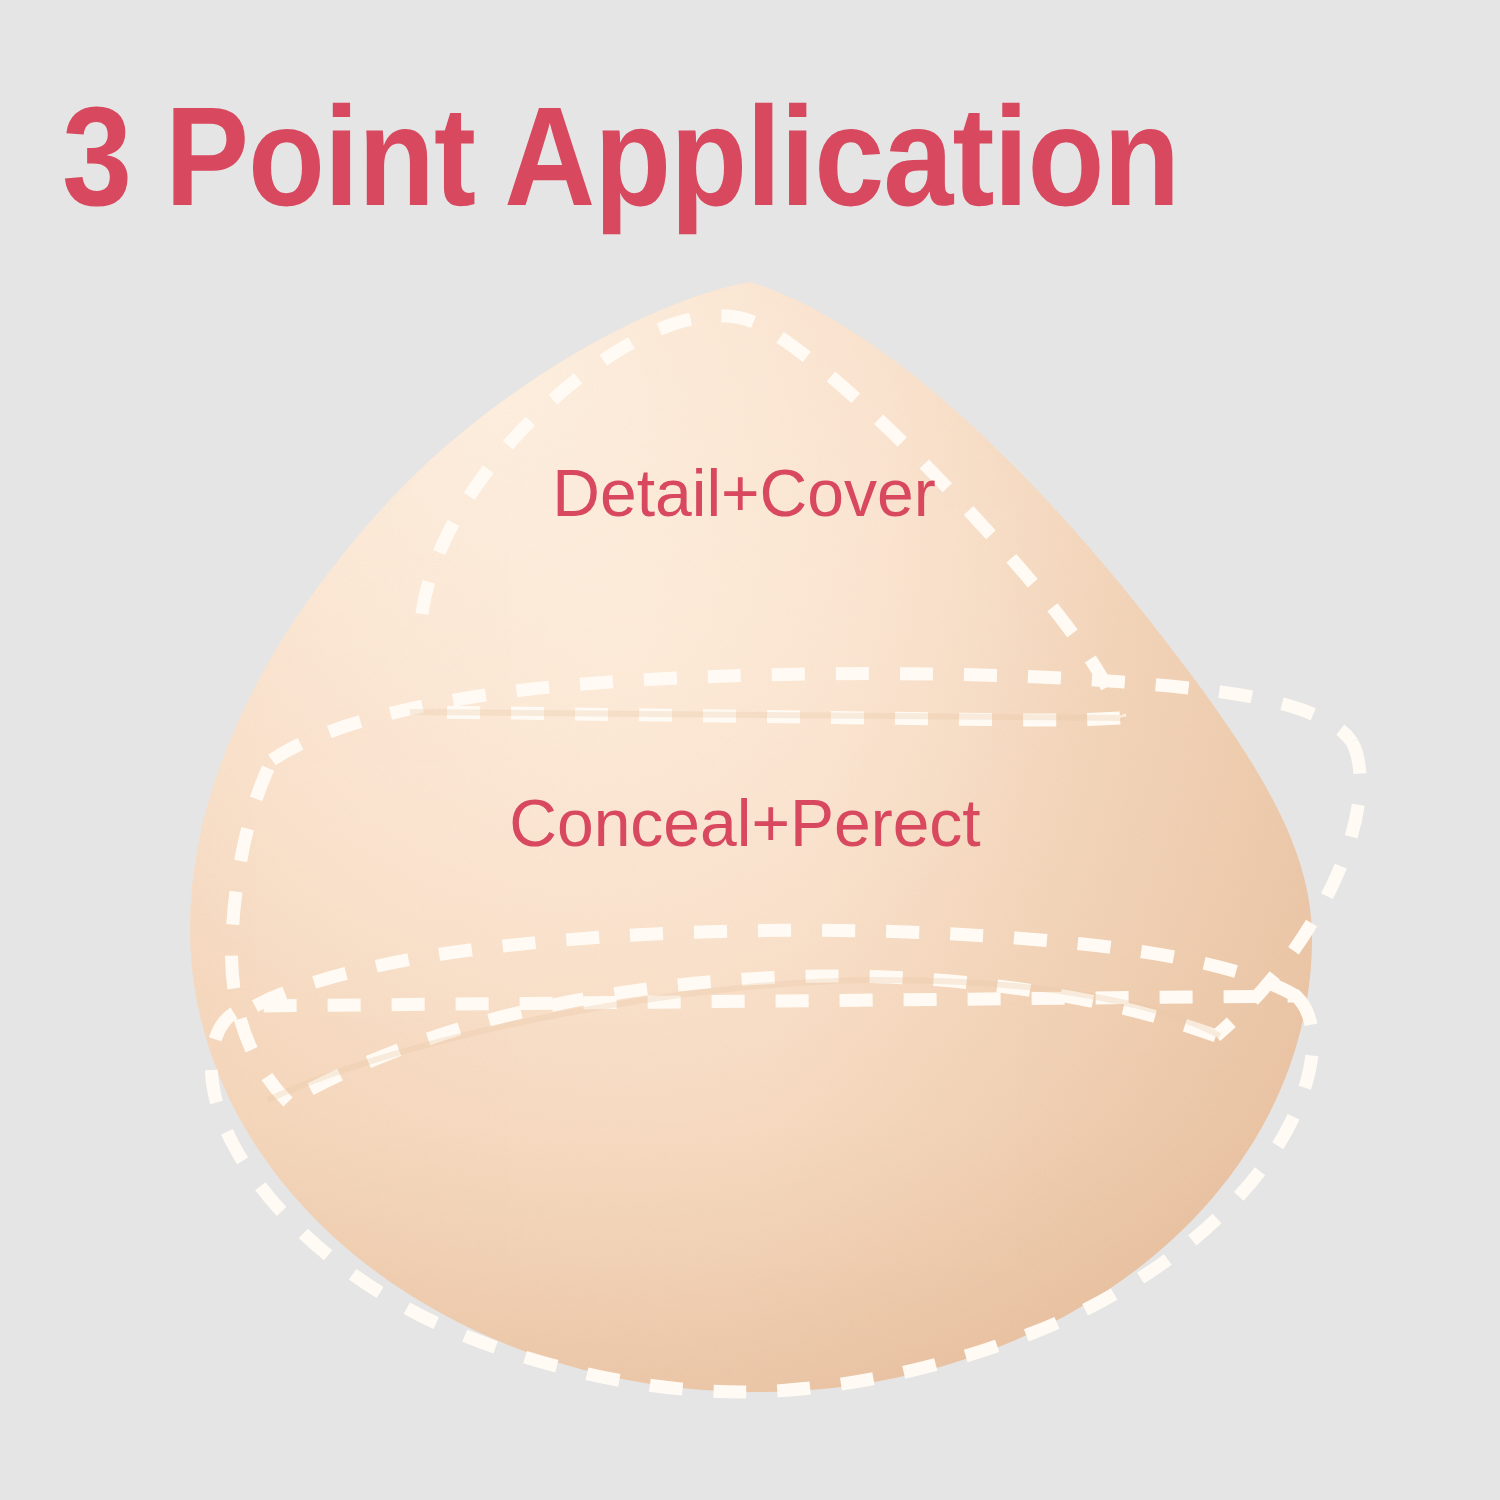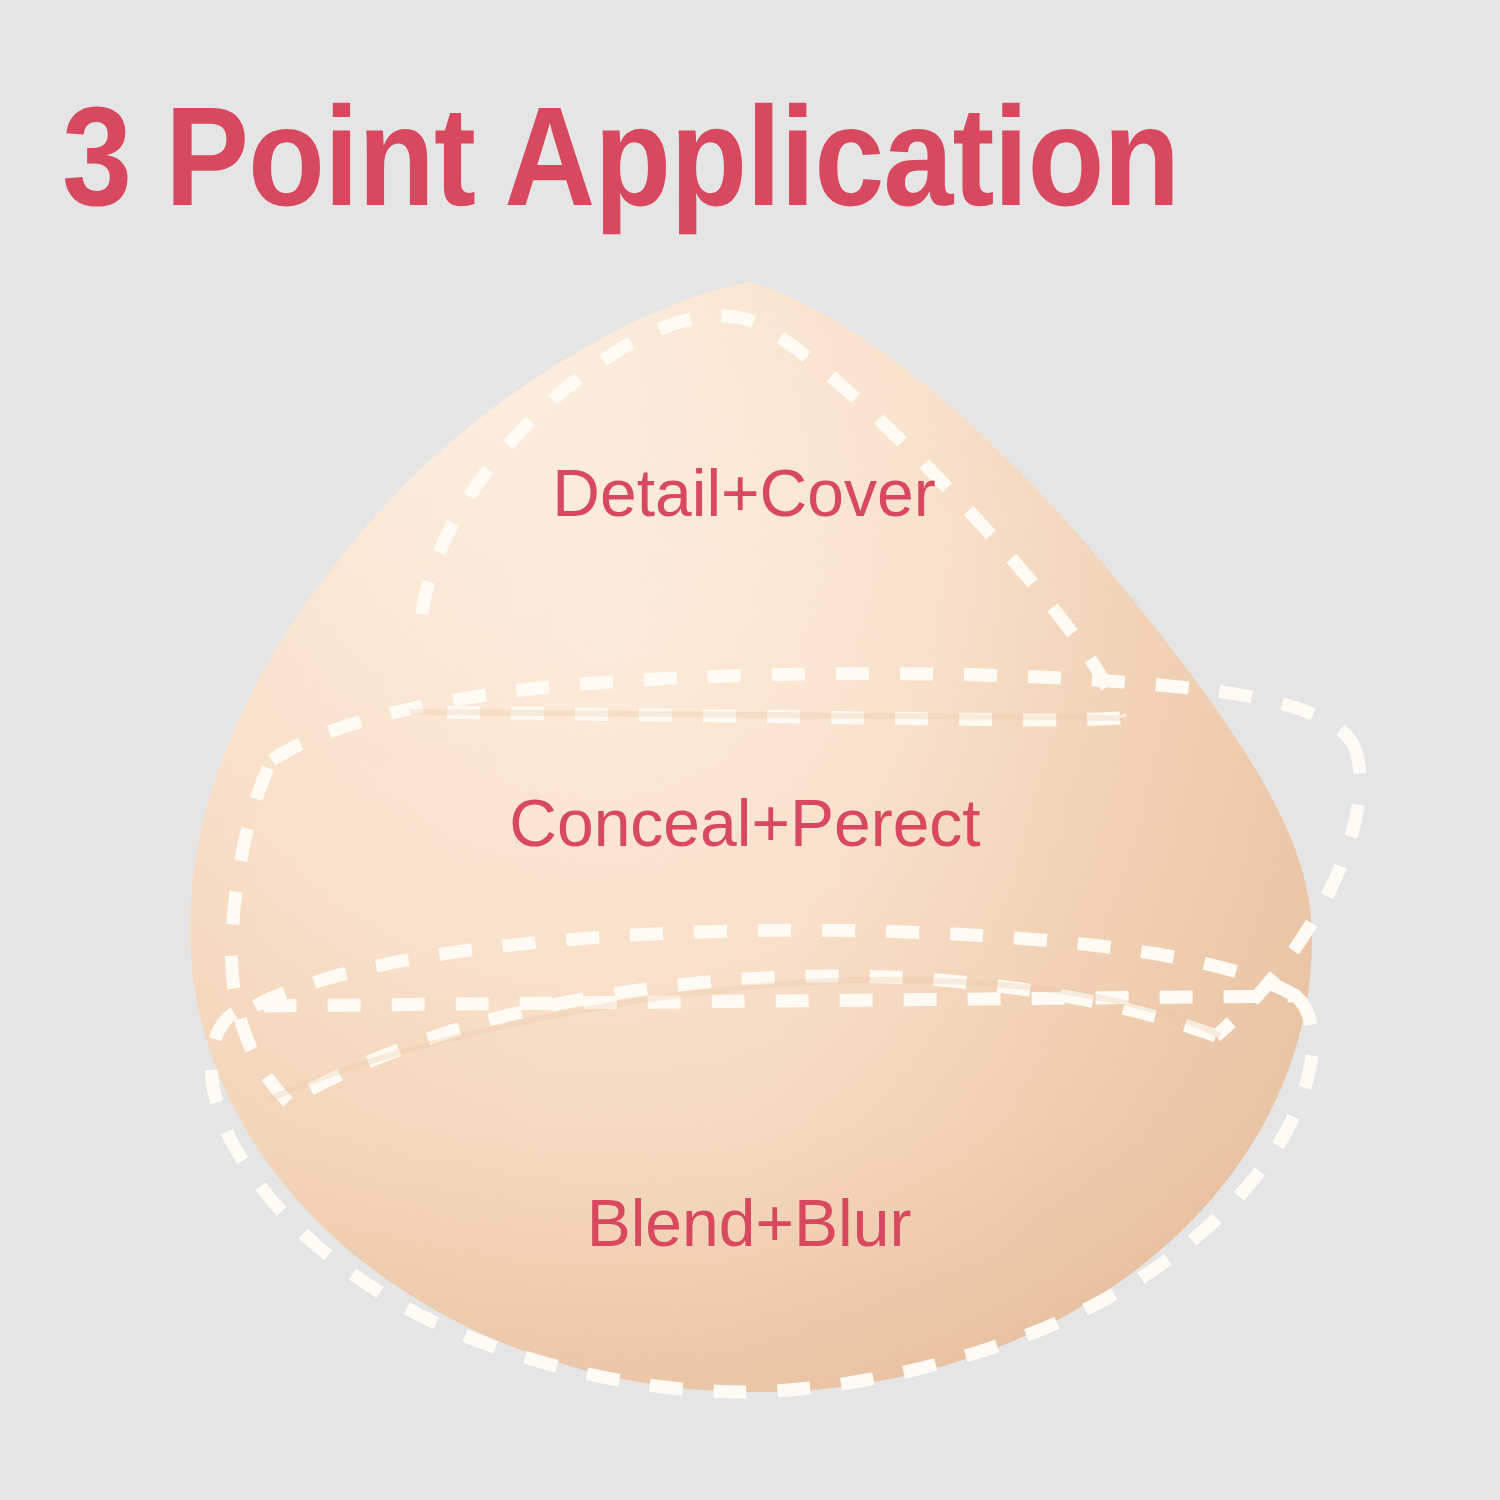--- a/index.html
+++ b/index.html
@@ -221,15 +221,14 @@
         <path d="M 410 712 L 1125 718" stroke="#E9C6A6" stroke-width="6" fill="none"></path>
         <path d="M 268 1100 C 420 1030 700 980 880 980 C 1060 980 1170 1008 1220 1036" stroke="#E9C6A6" stroke-width="6" fill="none"></path>
       </g>
     </svg>
   </div>
 
   <div class="region-label" id="label-top" style="color: rgb(216, 72, 95);">Detail+Cover</div>
 
   <div class="region-label" id="label-mid" style="color: rgb(216, 72, 95);">Conceal+Perect</div>
 
-  <div class="region-label" id="label-bottom" style="color: rgb(216, 72, 95);">Blend+Blur</div>
 
 </div>
 
 </body></html>

